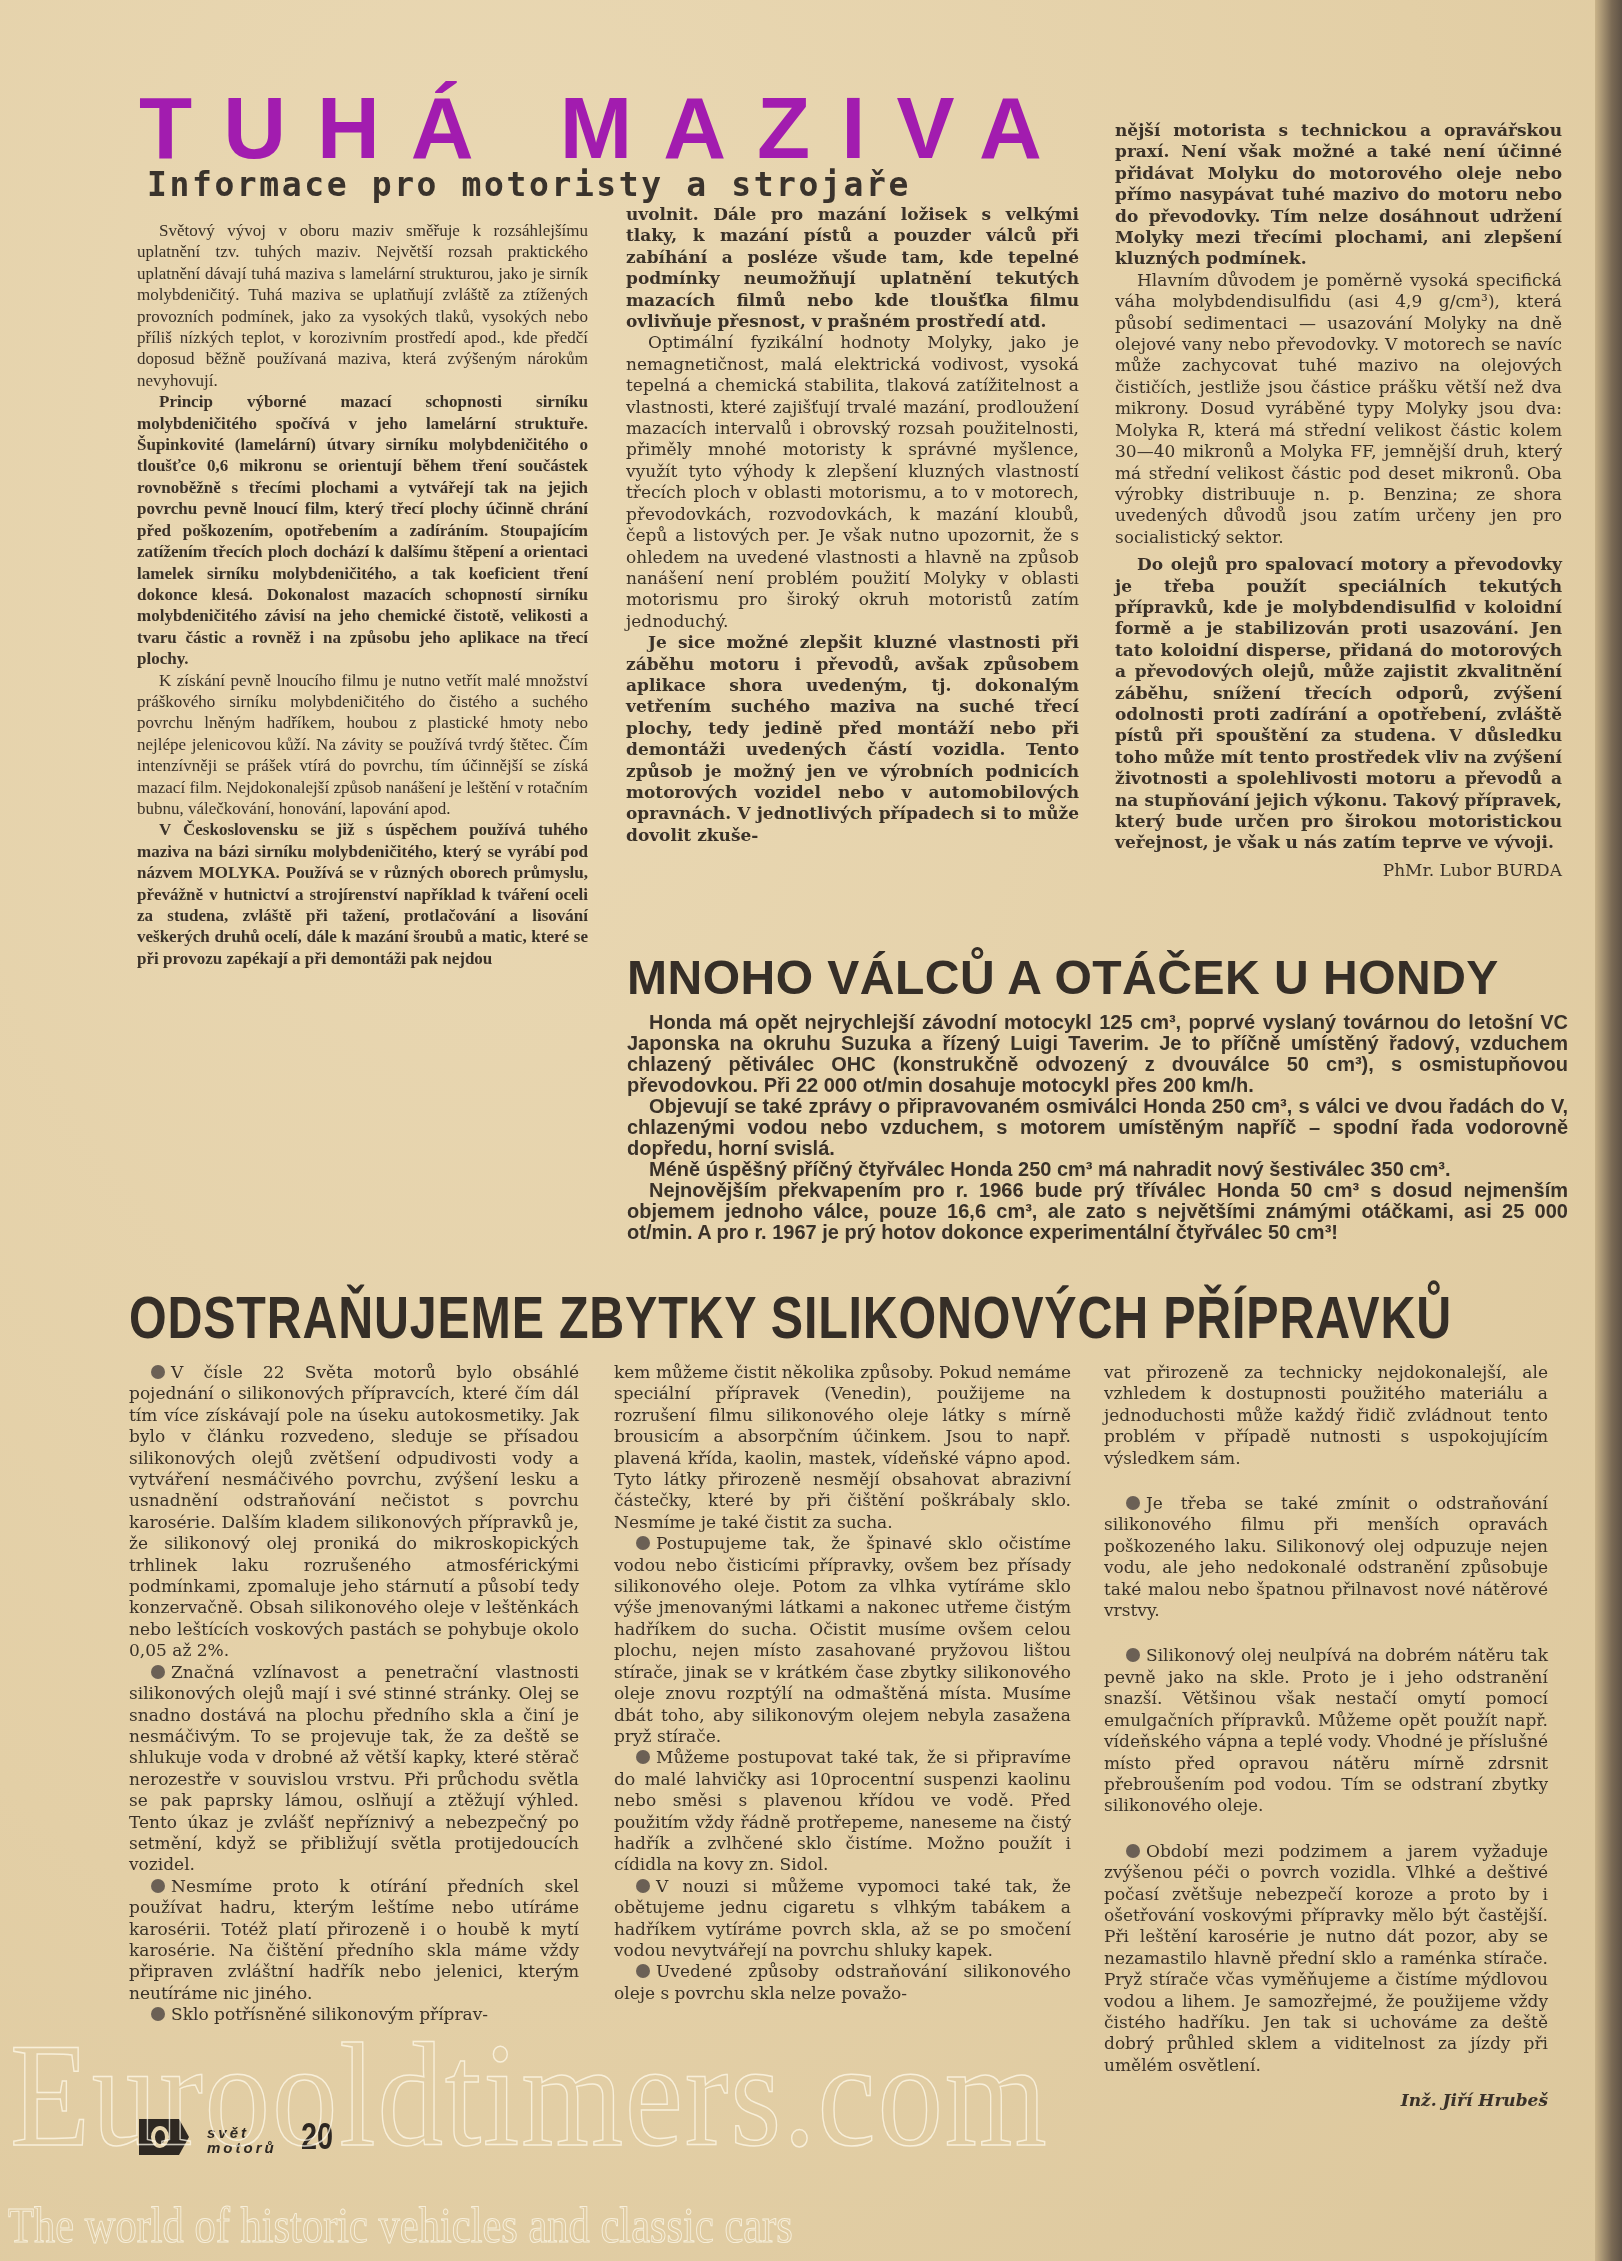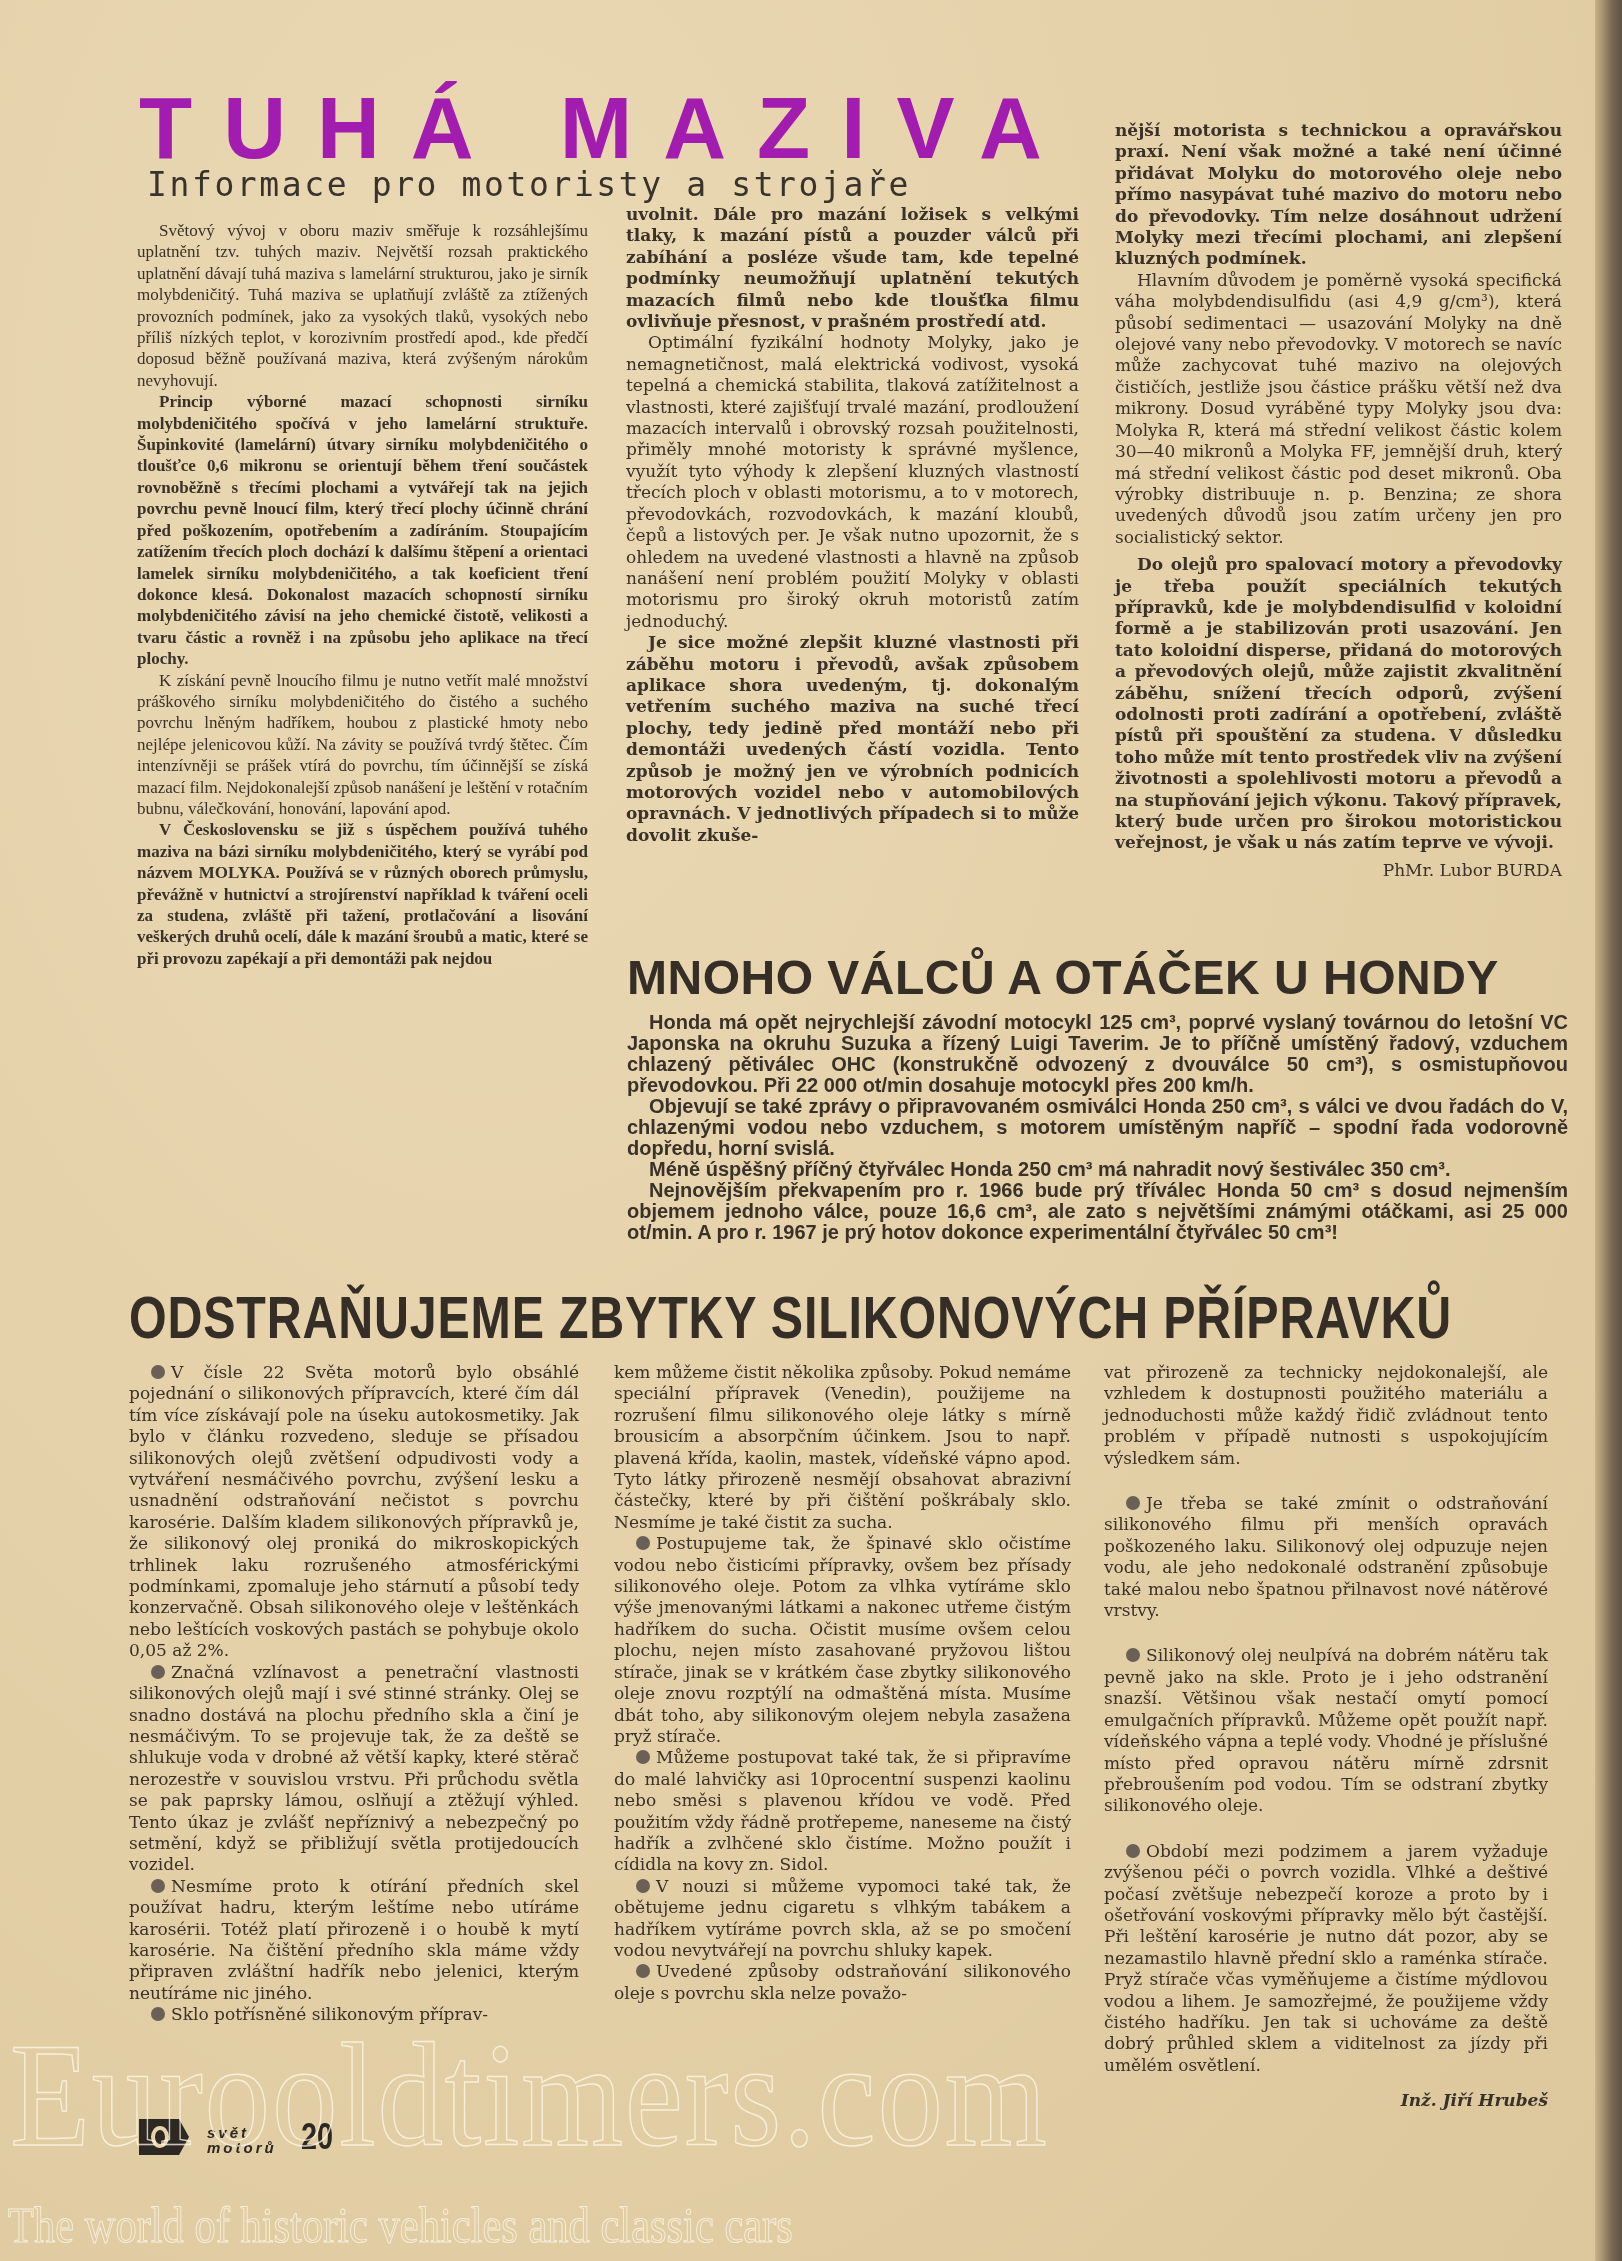--- a/index.html
+++ b/index.html
@@ -14,21 +14,21 @@
     position: absolute; right: 0; top: 0; width: 28px; height: 2261px;
     background: linear-gradient(to right, #c9b389, #7a6a55 60%, #5c5044);
   }
   .title-main {
     position: absolute; left: 139px; top: 84px; width: 950px;
     font-family: "Liberation Sans", sans-serif; font-weight: bold; font-size: 87px;
     letter-spacing: 31px; color: #a21caf; line-height: 1; margin: 0;
   }
   .title-sub {
     position: absolute; left: 147px; top: 168px; width: 950px;
-    font-family: "DejaVu Sans Mono", monospace; font-weight: normal; font-size: 33px;
+    font-family: "DejaVu Sans Mono", monospace; font-weight: bold; font-size: 33px;
     letter-spacing: 2.6px; color: #3a332c; line-height: 1; margin: 0;
   }
   .col {
     position: absolute; font-size: 17px; line-height: 21.4px; text-align: justify;
     hyphens: manual;
   }
   .col p { margin: 0; text-indent: 22px; }
   .col p.b { font-weight: bold; }
   .c1 { left: 137px; top: 220px; width: 451px; font-family: Liberation Serif, serif; }
   .c2 { left: 626px; top: 204px; width: 453px; }

